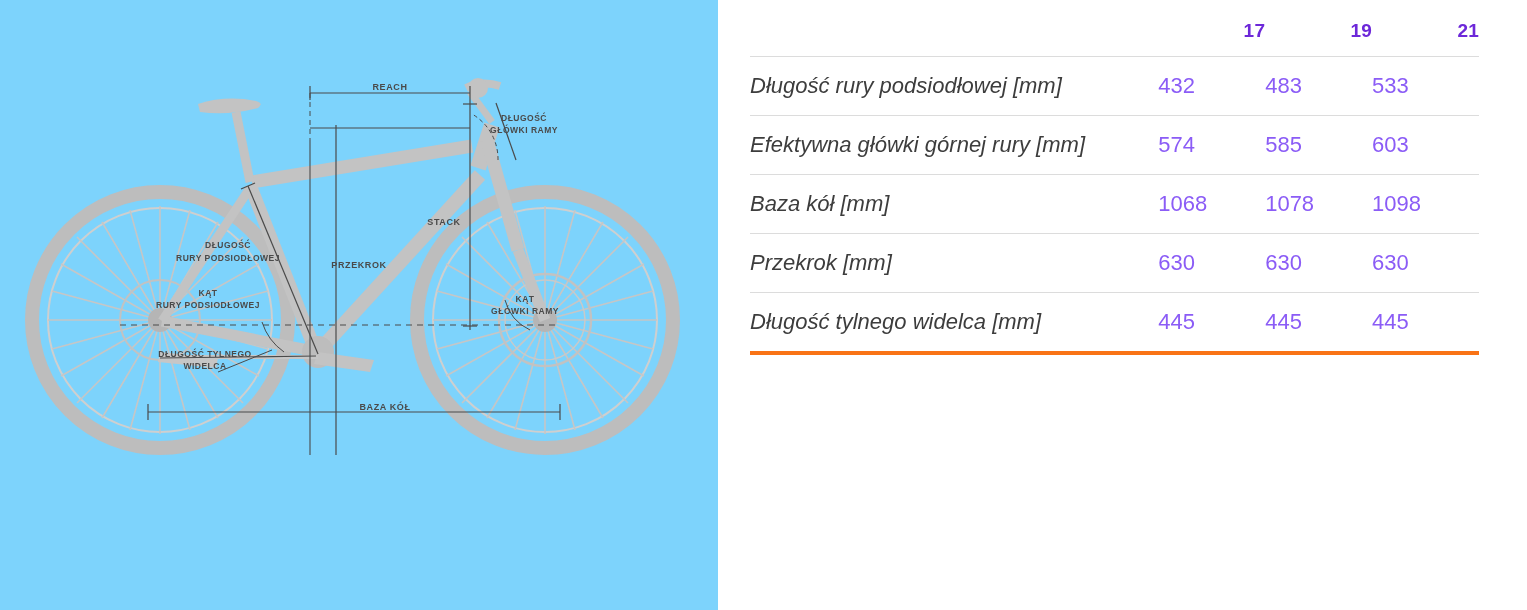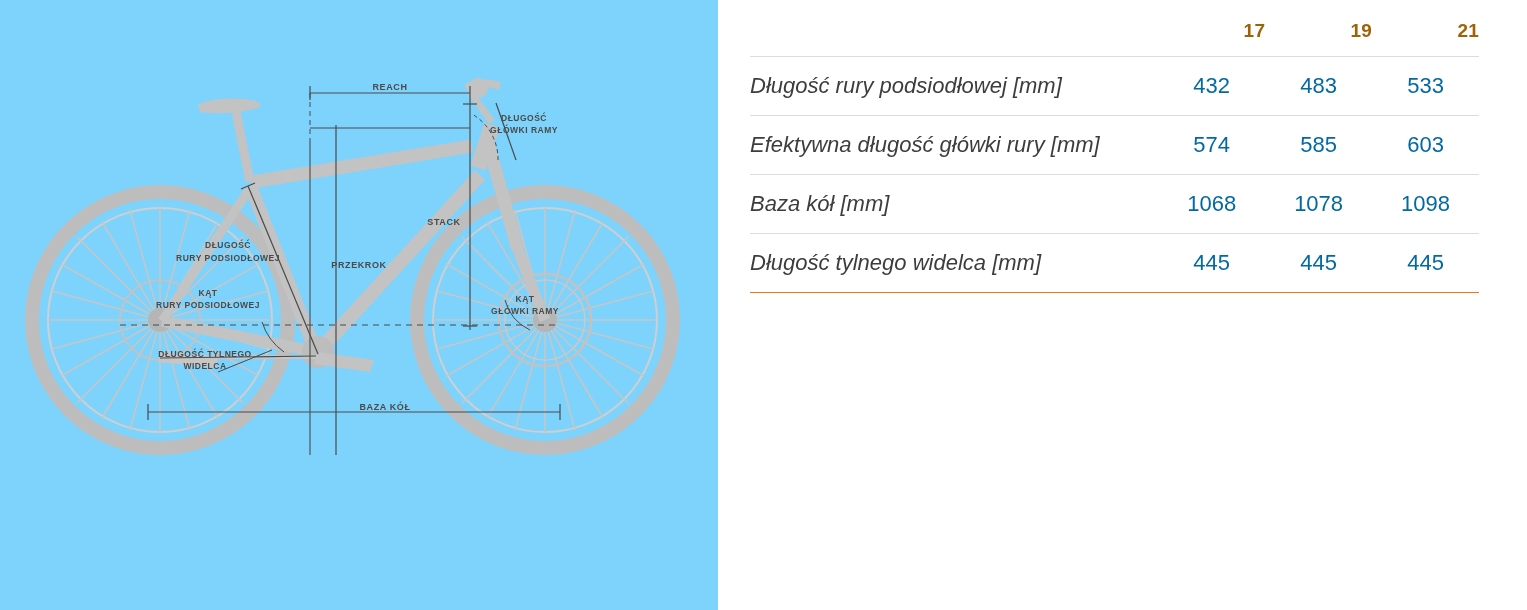--- a/index.html
+++ b/index.html
@@ -46,21 +46,21 @@
     width: 100%;
     border-collapse: collapse;
     table-layout: fixed;
   }
   table.spec col.c-label { width: 56%; }
   table.spec col.c-size  { width: 14.666%; }
 
   table.spec thead th {
     font-size: 19px;
     font-weight: bold;
-    color: #a16207;
+    color: #6d28d9;
     text-align: right;
     padding: 20px 0 14px 0;
     border: none;
     letter-spacing: 0.2px;
   }
   table.spec thead th.label-head {
     text-align: left;
   }
   table.spec tbody td {
     border-top: 1px solid #dcdcdc;
@@ -72,25 +72,25 @@
     font-size: 22px;
     color: #3d3d3d;
     text-align: left;
     padding-right: 10px;
     overflow: hidden;
     text-overflow: ellipsis;
     font-style: italic;
   }
   table.spec tbody td.value {
     font-size: 22px;
-    color: #0369a1;
-    text-align: center;
+    color: #8b5cf6;
+    text-align: left;
   }
   table.spec tbody tr:last-child td {
-    border-bottom: 1px solid #f97316;
+    border-bottom: 4px solid #f97316;
   }
   
   .dim-label {
     font-family: "Liberation Sans", sans-serif;
     font-size: 9px;
     font-weight: bold;
     fill: #4a4a4a;
     letter-spacing: 0.6px;
   }
   .dim-label-sm {
@@ -284,32 +284,38 @@
         </tr>
       </thead>
       <tbody>
         <tr>
           <td class="label">Długość rury podsiodłowej [mm]</td>
           <td class="value">432</td>
           <td class="value">483</td>
           <td class="value">533</td>
         </tr>
         <tr>
-          <td class="label">Efektywna długość główki rury [mm]</td>
+          <td class="label">Efektywna główki górnej rury [mm]</td>
           <td class="value">574</td>
           <td class="value">585</td>
           <td class="value">603</td>
         </tr>
         <tr>
           <td class="label">Baza kół [mm]</td>
           <td class="value">1068</td>
           <td class="value">1078</td>
           <td class="value">1098</td>
         </tr>
         <tr>
+          <td class="label">Przekrok [mm]</td>
+          <td class="value">630</td>
+          <td class="value">630</td>
+          <td class="value">630</td>
+        </tr>
+        <tr>
           <td class="label">Długość tylnego widelca [mm]</td>
           <td class="value">445</td>
           <td class="value">445</td>
           <td class="value">445</td>
         </tr>
       </tbody>
     </table>
   </div>
 
 </div>

